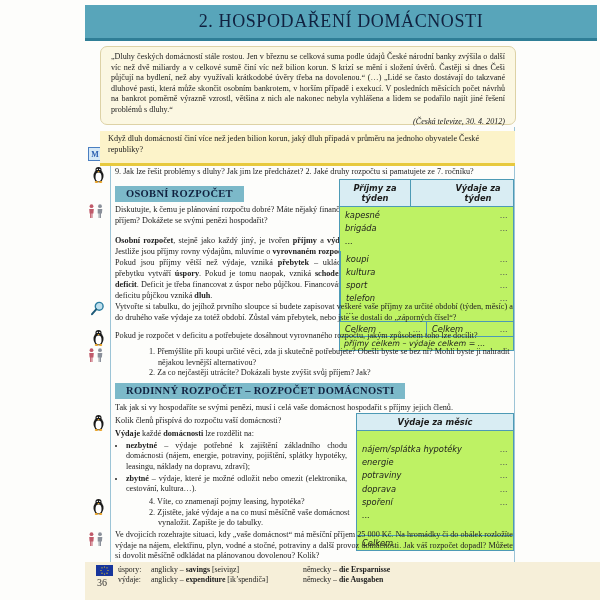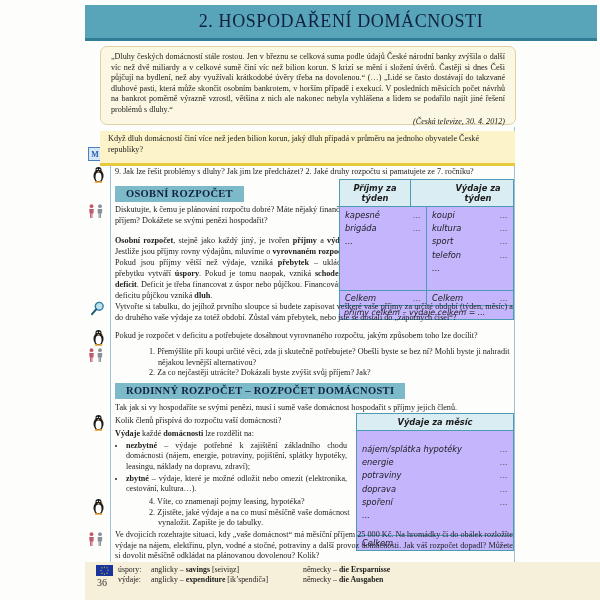--- a/index.html
+++ b/index.html
@@ -50,28 +50,28 @@
   .membersq{left:115px;top:416px;width:235px;}
   .expintro{left:115px;top:429px;width:236px;}
   .bullets{left:115px;top:441px;width:232px;}
   .bullets ul{margin:0;padding-left:11px;}
   .bullets li{margin-bottom:2px;text-align:justify;font-size:8.1px;line-height:1.28;}
   .tasks{left:115px;top:497px;width:236px;}
   .roleplay{left:115px;top:530px;width:398px;}
 
   
   .hand{font-family:"DejaVu Sans",sans-serif;font-style:italic;font-size:8.3px;color:#1c1c1c;}
-  .htable{border:1px solid var(--table_border);background:#c4b5fd;}
+  .htable{border:1px solid var(--table_border);background:#bef264;}
   .t1{left:339px;top:179px;width:173px;}
   .t2{left:356px;top:413px;width:156px;}
   .thead{display:flex;background:var(--table_header_bg);border-bottom:1px solid var(--table_border);
          font-weight:bold;text-align:center;}
   .thead>div{flex:1;padding:3px 2px;}
   .thead>div+div{border-left:1px solid var(--table_border);padding-left:34px;}
-  .tbody{display:flex;}
+  .tbody{display:flex;flex-direction:column;}
   .tbody .col{flex:1;padding:2px 5px;height:79px;}
   .tbody .col+.col{border-left:1px solid var(--table_border);}
   .trow{display:flex;justify-content:space-between;line-height:13.2px;height:13.2px;}
   .dots{color:#555;}
   .totalrow{display:flex;border-top:1px solid var(--table_border);}
   .totalrow .cell{flex:1;display:flex;justify-content:space-between;padding:2px 5px;}
   .totalrow .cell+.cell{border-left:1px solid var(--table_border);}
   .sumrow{border-top:1px solid var(--table_border);padding:2px 4px;font-size:7.9px;}
   .t2 .col2{padding:12px 5px;height:80px;}
 
@@ -220,21 +220,21 @@
       <circle cx="13" cy="2.2" r="1.9" fill="#8a909a"></circle>
       <path d="M10.7 5h4.6l-.4 4.6H14V14h-1V9.6h-.4V14h-1V9.6h-.9z" fill="#8a909a"></path>
     </svg>
 </div>
 <div class="abs txt people2">
   <div class="hang">1. Přemýšlíte při koupi určité věci, zda ji skutečně potřebujete? Obešli byste se bez ní? Mohli byste ji nahradit nějakou levnější alternativou?</div>
   <div class="hang">2. Za co nejčastěji utrácíte? Dokázali byste zvýšit svůj příjem? Jak?</div>
 </div>
 
 <div class="abs sec2"><span class="sechead">RODINNÝ ROZPOČET – ROZPOČET DOMÁCNOSTI</span></div>
-<div class="abs txt famintro">Tak jak si vy hospodaříte se svými penězi, musí i sumě vaše domácnost hospodařit s příjmy jejich členů.</div>
+<div class="abs txt famintro">Tak jak si vy hospodaříte se svými penězi, musí i celá vaše domácnost hospodařit s příjmy jejich členů.</div>
 
 <div class="abs icon" style="left:92px;top:414px;">
   <svg width="13" height="17" viewBox="0 0 13 17">
       <ellipse cx="6.5" cy="10" rx="5" ry="6.3" fill="#1a1a1a"></ellipse>
       <circle cx="6.5" cy="4" r="3.1" fill="#1a1a1a"></circle>
       <ellipse cx="6.5" cy="11" rx="3" ry="4.4" fill="#fff"></ellipse>
       <circle cx="5.3" cy="3.4" r=".7" fill="#fff"></circle>
       <circle cx="7.7" cy="3.4" r=".7" fill="#fff"></circle>
       <polygon points="5.4,5 7.6,5 6.5,6.6" fill="#e8a020"></polygon>
       <ellipse cx="4.4" cy="16" rx="1.7" ry=".9" fill="#e8a020"></ellipse>

